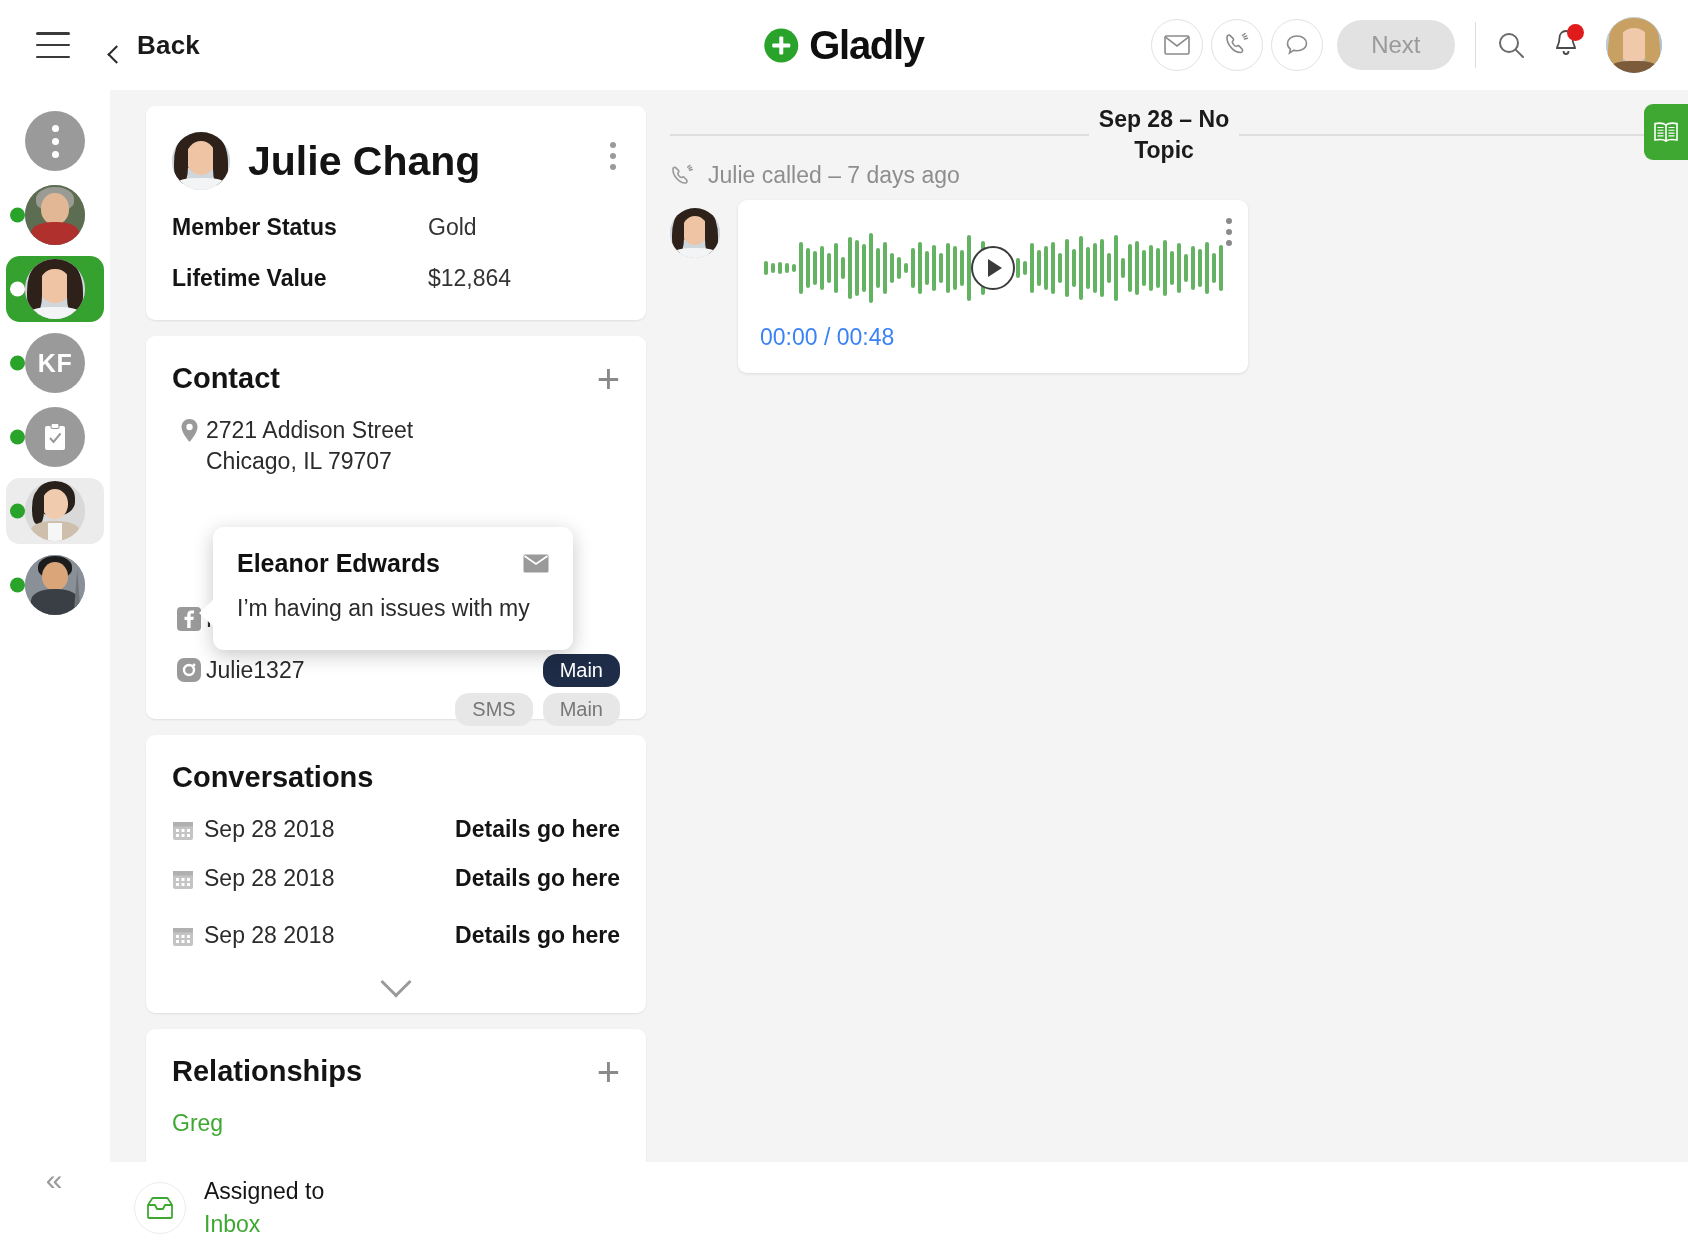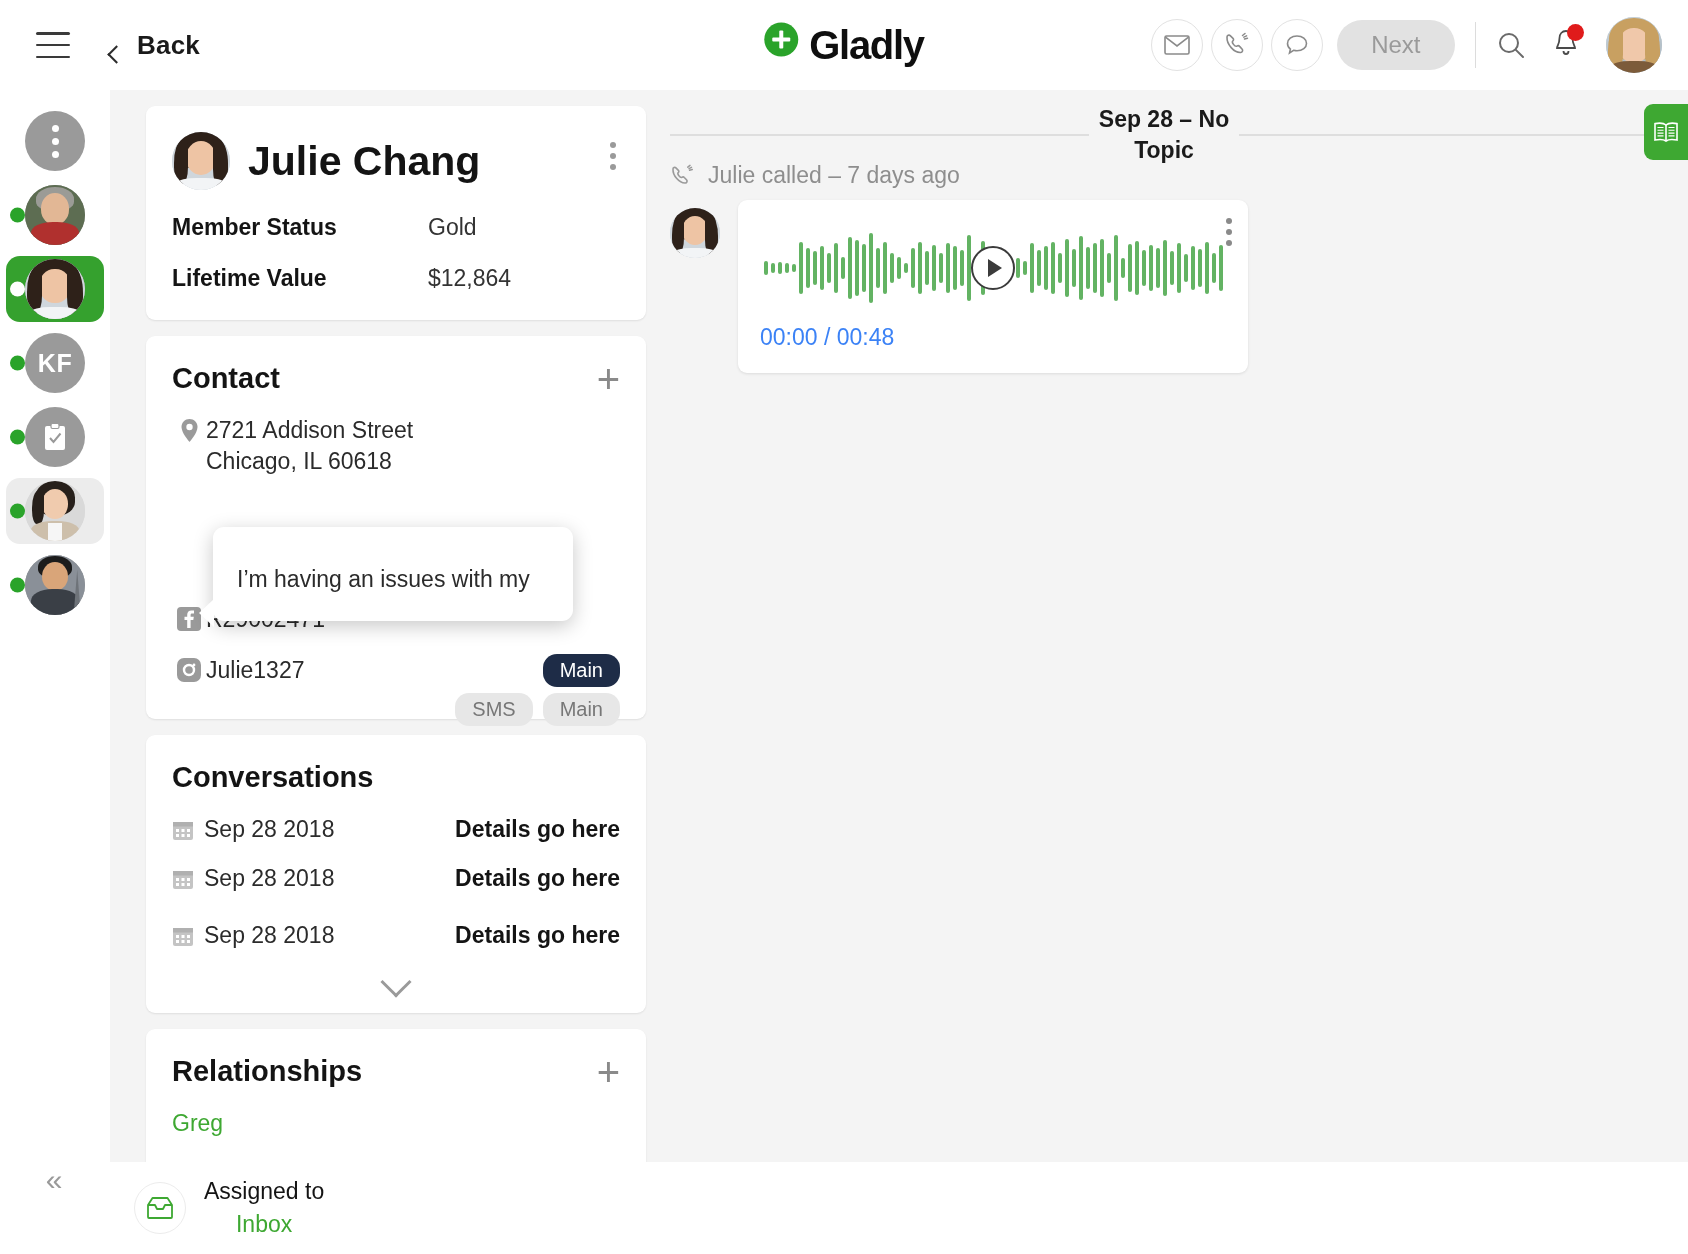--- a/index.html
+++ b/index.html
@@ -21,21 +21,21 @@
   .hamburger span { display: block; height: 2.5px; background: #3a3a3a; border-radius: 2px; }
   .back-wrap { display: flex; align-items: flex-end; margin-left: 40px; cursor: pointer; }
   .chev-left {
     width: 13px; height: 13px; border-left: 2.6px solid #2b2b2b; border-bottom: 2.6px solid #2b2b2b;
     transform: rotate(45deg); margin-right: 14px;
   }
   .back-text { font-size: 26px; font-weight: 700; color: #1a1a1a; letter-spacing: .2px; }
 
   .logo-wrap {
     position: absolute; left: 50%; top: 50%; transform: translate(-50%, -50%);
-    display: flex; gap: 11px;
+    display: flex; align-items: center; gap: 11px;
   }
   .logo-mark {
     width: 34px; height: 34px; border-radius: 50%; background: #2aa32a;
     display: flex; align-items: center; justify-content: center; position: relative;
   }
   .logo-mark:before, .logo-mark:after {
     content: ""; position: absolute; background: #fff; border-radius: 1px;
   }
   .logo-mark:before { width: 18px; height: 4px; }
   .logo-mark:after { width: 4px; height: 18px; }
@@ -210,21 +210,21 @@
     position: absolute; right: 0px; top: 14px; width: 44px; height: 56px;
     background: #3ea832; border-radius: 9px 0 0 9px;
     display: flex; align-items: center; justify-content: center; cursor: pointer;
   }
 
   
   .bottombar {
     position: absolute; left: 110px; bottom: 0; width: 1578px; height: 92px;
     background: #fff; display: flex; align-items: center;
   }
-  .assigned-wrap { display: flex; align-items: center; margin-left: 24px; cursor: pointer; text-align: center; }
+  .assigned-wrap { display: flex; align-items: center; margin-left: 24px; cursor: pointer; }
   .assigned-ico {
     width: 52px; height: 52px; border-radius: 50%; border: 1.5px solid #ececec;
     display: flex; align-items: center; justify-content: center; margin-right: 18px;
   }
   .assigned-lbl { font-size: 23px; color: #141414; }
   .assigned-val { font-size: 23px; color: #3ea832; margin-top: 6px; }
 
   .add-btn {
     width: 44px; height: 44px; border-radius: 50%; background: #3ea832;
     display: flex; align-items: center; justify-content: center; margin-left: 22px;
@@ -470,21 +470,21 @@
 
           <div class="row-line">
             <div class="row-ico">
               <svg width="19" height="25" viewBox="0 0 19 25">
                   <path d="M9.5 1 C14 1 17.5 4.5 17.5 9 C17.5 15 9.5 24 9.5 24 C9.5 24 1.5 15 1.5 9 C1.5 4.5 5 1 9.5 1 Z" fill="#9a9a9a"></path>
                   <circle cx="9.5" cy="9" r="3.2" fill="#fff"></circle>
                 </svg>
             </div>
             <div class="row-txt">
               <div>2721 Addison Street</div>
-              <div>Chicago, IL 60618</div>
+              <div>Chicago, IL 79707</div>
             </div>
           </div>
 
           <div class="row-line" style="height:34px;"></div>
           <div class="row-line" style="height:34px;"></div>
 
           <div class="row-line">
             <div class="row-ico">
               <div class="sq-icon">
                 <svg width="12" height="18" viewBox="0 0 12 18">
@@ -692,20 +692,27 @@
       <div class="book-btn">
         <svg width="26" height="22" viewBox="0 0 26 22">
           <path d="M13 4 C10.5 1.8 6.5 1.8 2 2.6 V19 C6.5 18.2 10.5 18.2 13 20 C15.5 18.2 19.5 18.2 24 19 V2.6 C19.5 1.8 15.5 1.8 13 4 Z" fill="none" stroke="#fff" stroke-width="1.6"></path>
           <path d="M13 4 V20" stroke="#fff" stroke-width="1.6"></path>
           <path d="M4.5 6.5 H10.5 M4.5 9.3 H10.5 M4.5 12.1 H10.5 M4.5 14.9 H10.5 M15.5 6.5 H21.5 M15.5 9.3 H21.5 M15.5 12.1 H21.5 M15.5 14.9 H21.5" stroke="#fff" stroke-width="1.1"></path>
         </svg>
       </div>
     </div>
 
     <div class="tooltip">
+      <div class="tt-head">
+        <div class="tt-name">Eleanor Edwards</div>
+        <svg width="26" height="19" viewBox="0 0 26 19">
+          <rect x="0.5" y="0.5" width="25" height="18" rx="1.5" fill="#9a9a9a"></rect>
+          <path d="M1.5 2 L13 10 L24.5 2" fill="none" stroke="#fff" stroke-width="1.8"></path>
+        </svg>
+      </div>
       <div class="tt-body">
         <div>I’m having an issues with my</div>
       </div>
     </div>
 
   </div>
 
   <div class="bottombar">
     <div class="assigned-wrap">
       <div class="assigned-ico">

